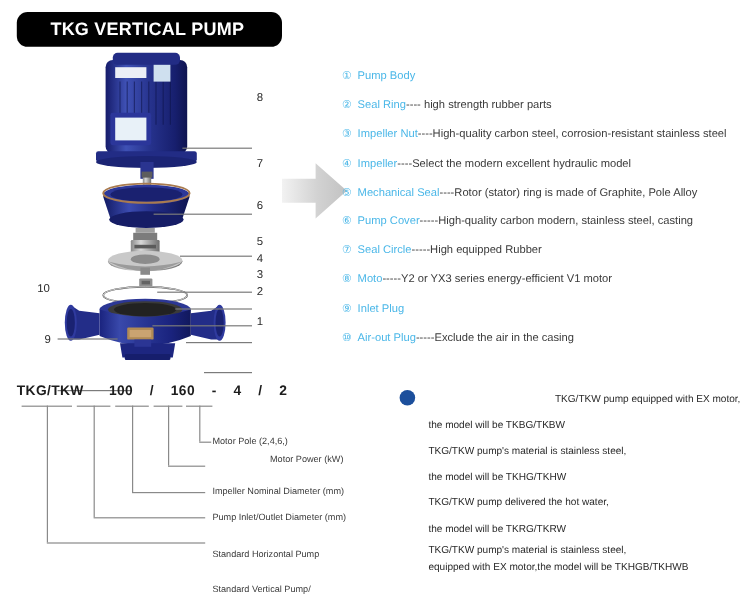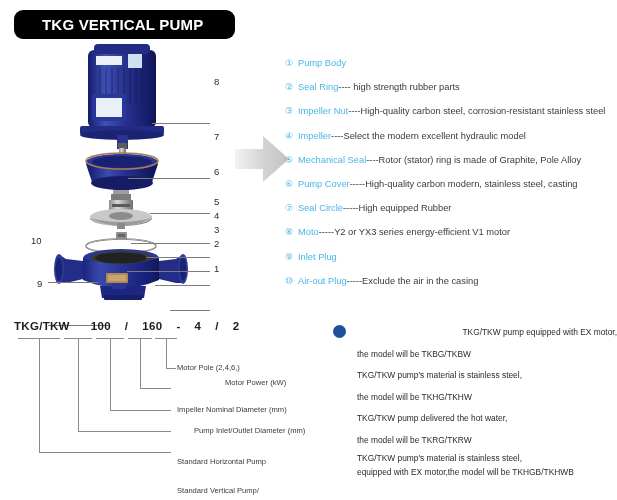--- a/index.html
+++ b/index.html
@@ -353,21 +353,21 @@
 
     <div class="mk-v" style="left:140px;top:26px;height:50px;"></div>
     <div class="mk-h" style="left:140px;top:76px;width:31px;"></div>
 
     <div class="mk-v" style="left:166px;top:26px;height:30px;"></div>
     <div class="mk-h" style="left:166px;top:56px;width:10px;"></div>
 
     <div class="mk-label" style="left:177px;top:51px;">Motor Pole (2,4,6,)</div>
     <div class="mk-label" style="left:177px;top:66px;margin-left:48px;">Motor Power  (kW)</div>
     <div class="mk-label" style="left:177px;top:93px;">Impeller Nominal Diameter (mm)</div>
-    <div class="mk-label" style="left:194px;top:114px;">Pump Inlet/Outlet Diameter (mm)</div>
+    <div class="mk-label" style="left:177px;top:114px;">Pump Inlet/Outlet Diameter (mm)</div>
     <div class="mk-label" style="left:177px;top:135px;margin-top:39px;">Standard Vertical Pump/</div>
     <div class="mk-label" style="left:177px;top:145px;">Standard  Horizontal Pump</div>
   </div>
 
   <div class="notes">
     <div class="bullet-dot"></div>
     <div class="note-line flush">TKG/TKW pump equipped with EX motor,</div>
     <div class="note-line indent">the model will be TKBG/TKBW</div>
     <div class="note-line indent">TKG/TKW pump's material is stainless steel,</div>
     <div class="note-line indent">the model will be TKHG/TKHW</div>

